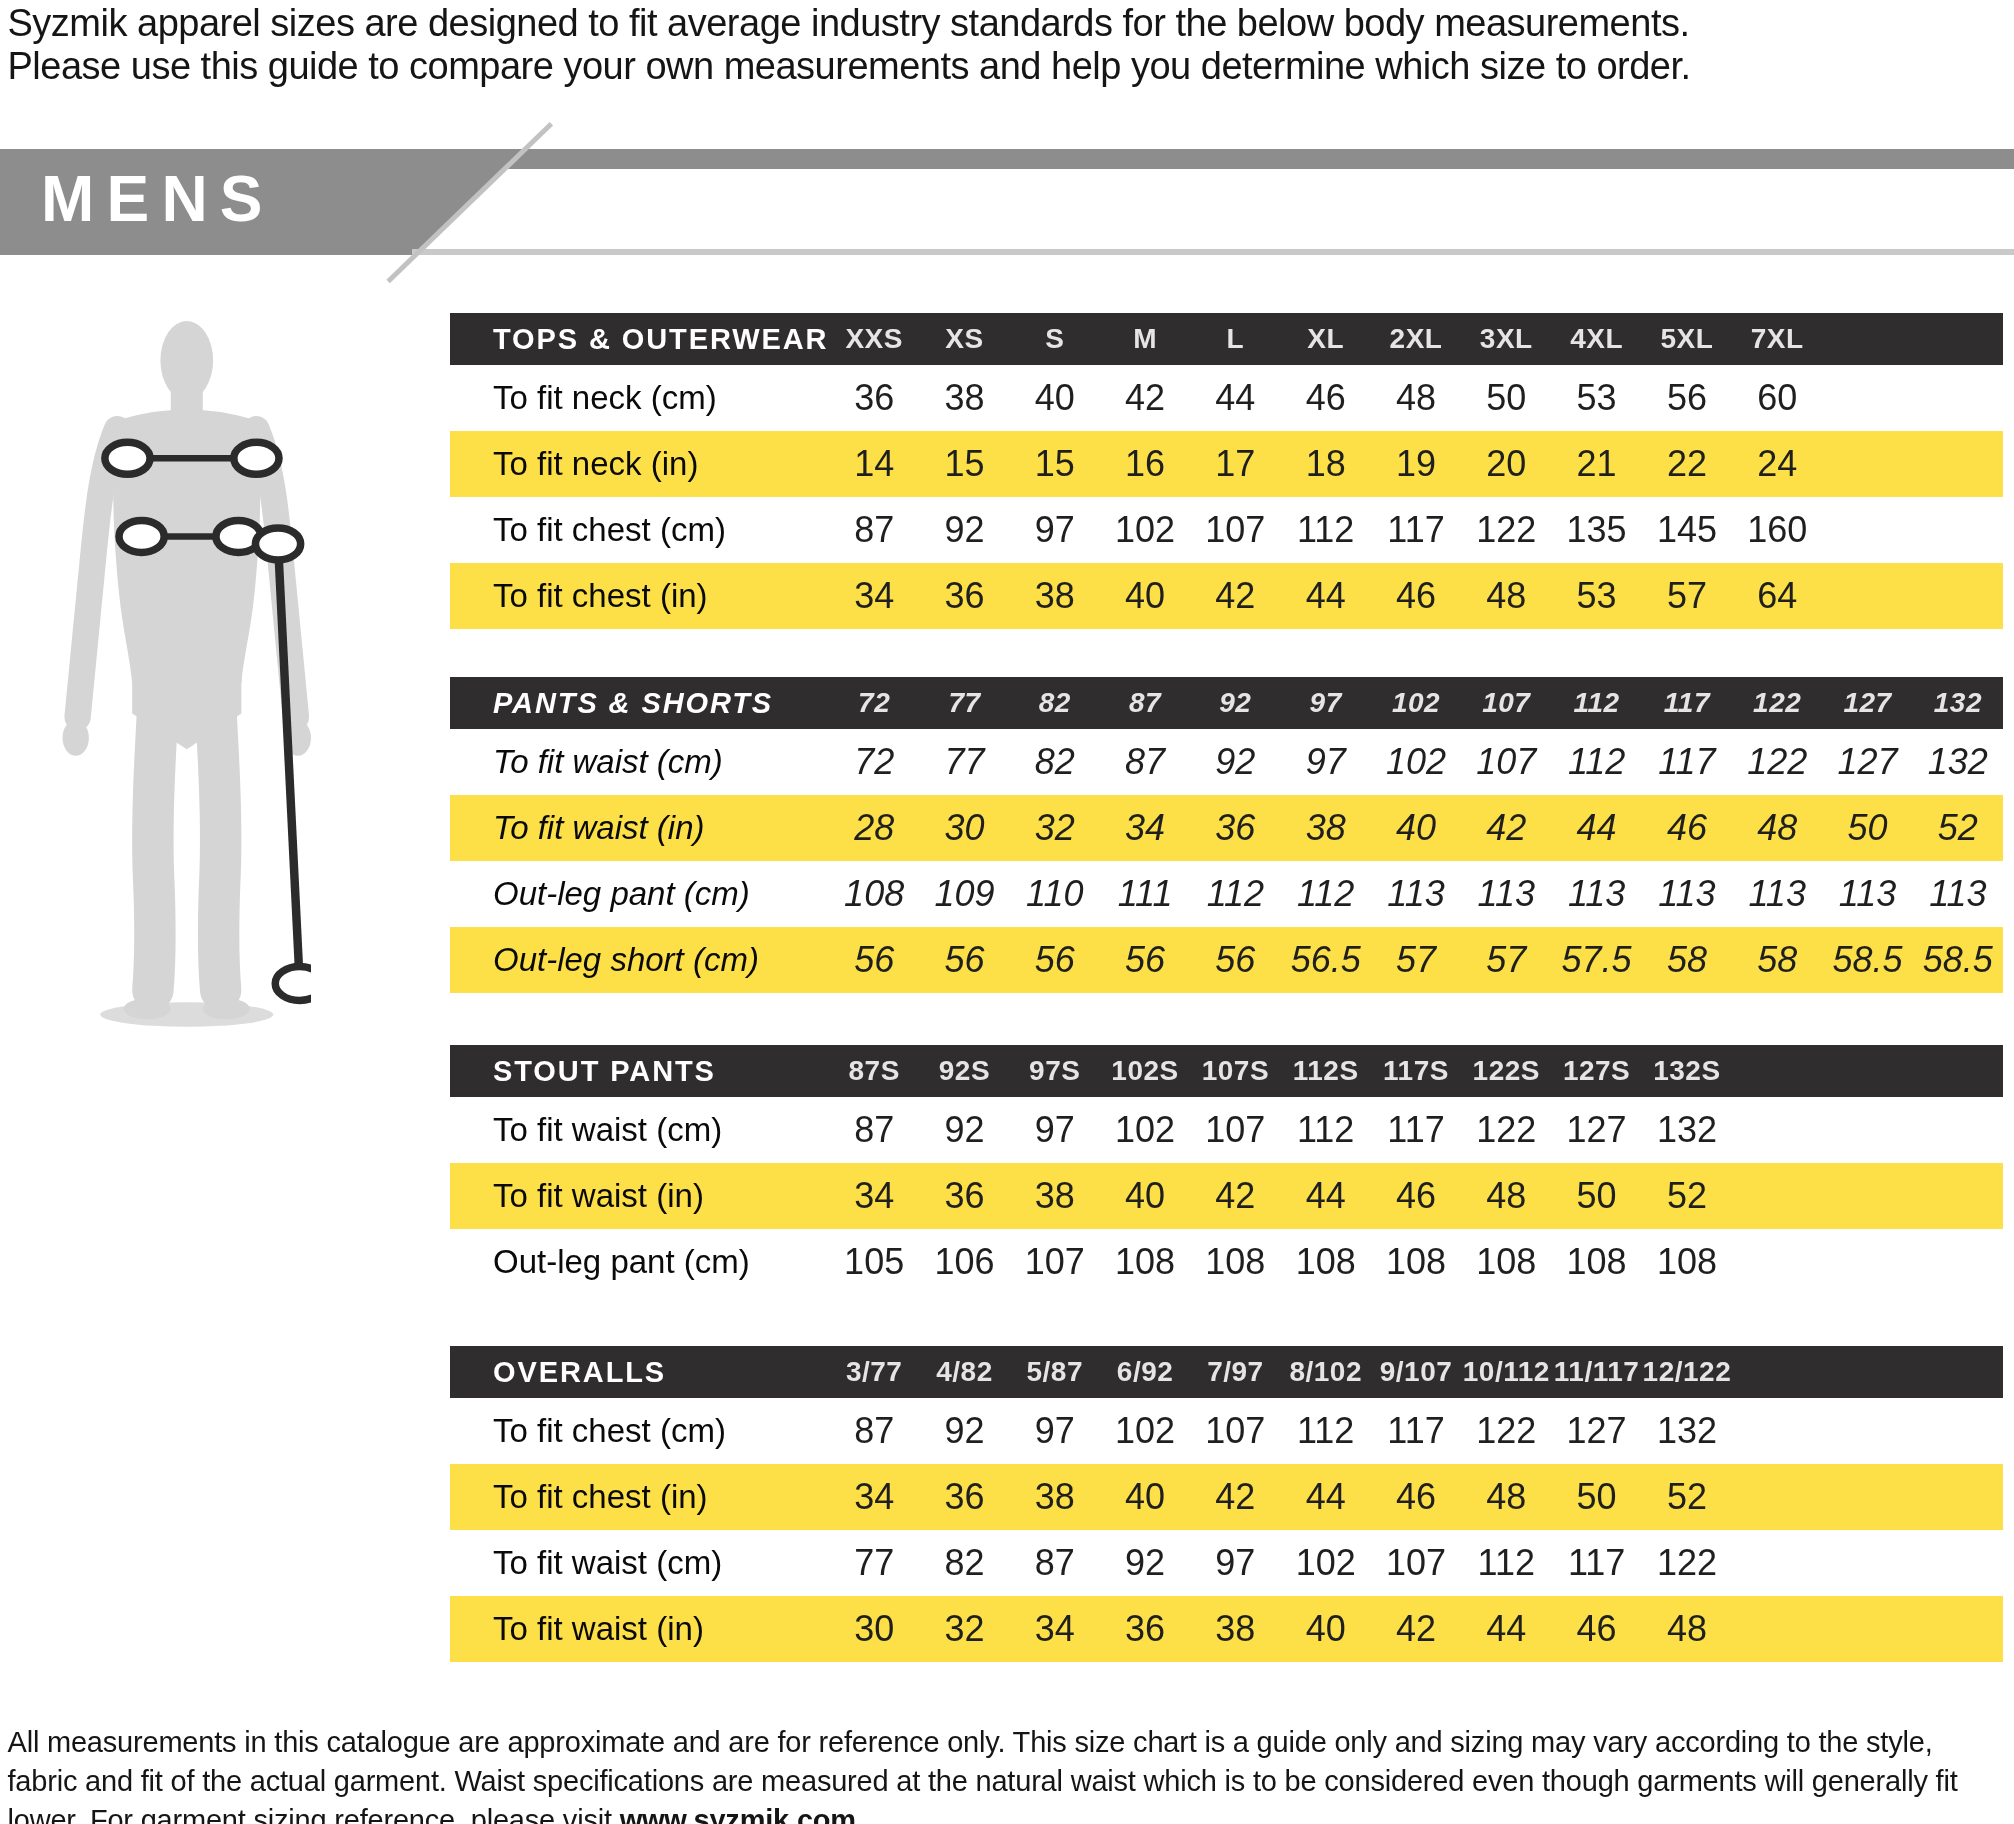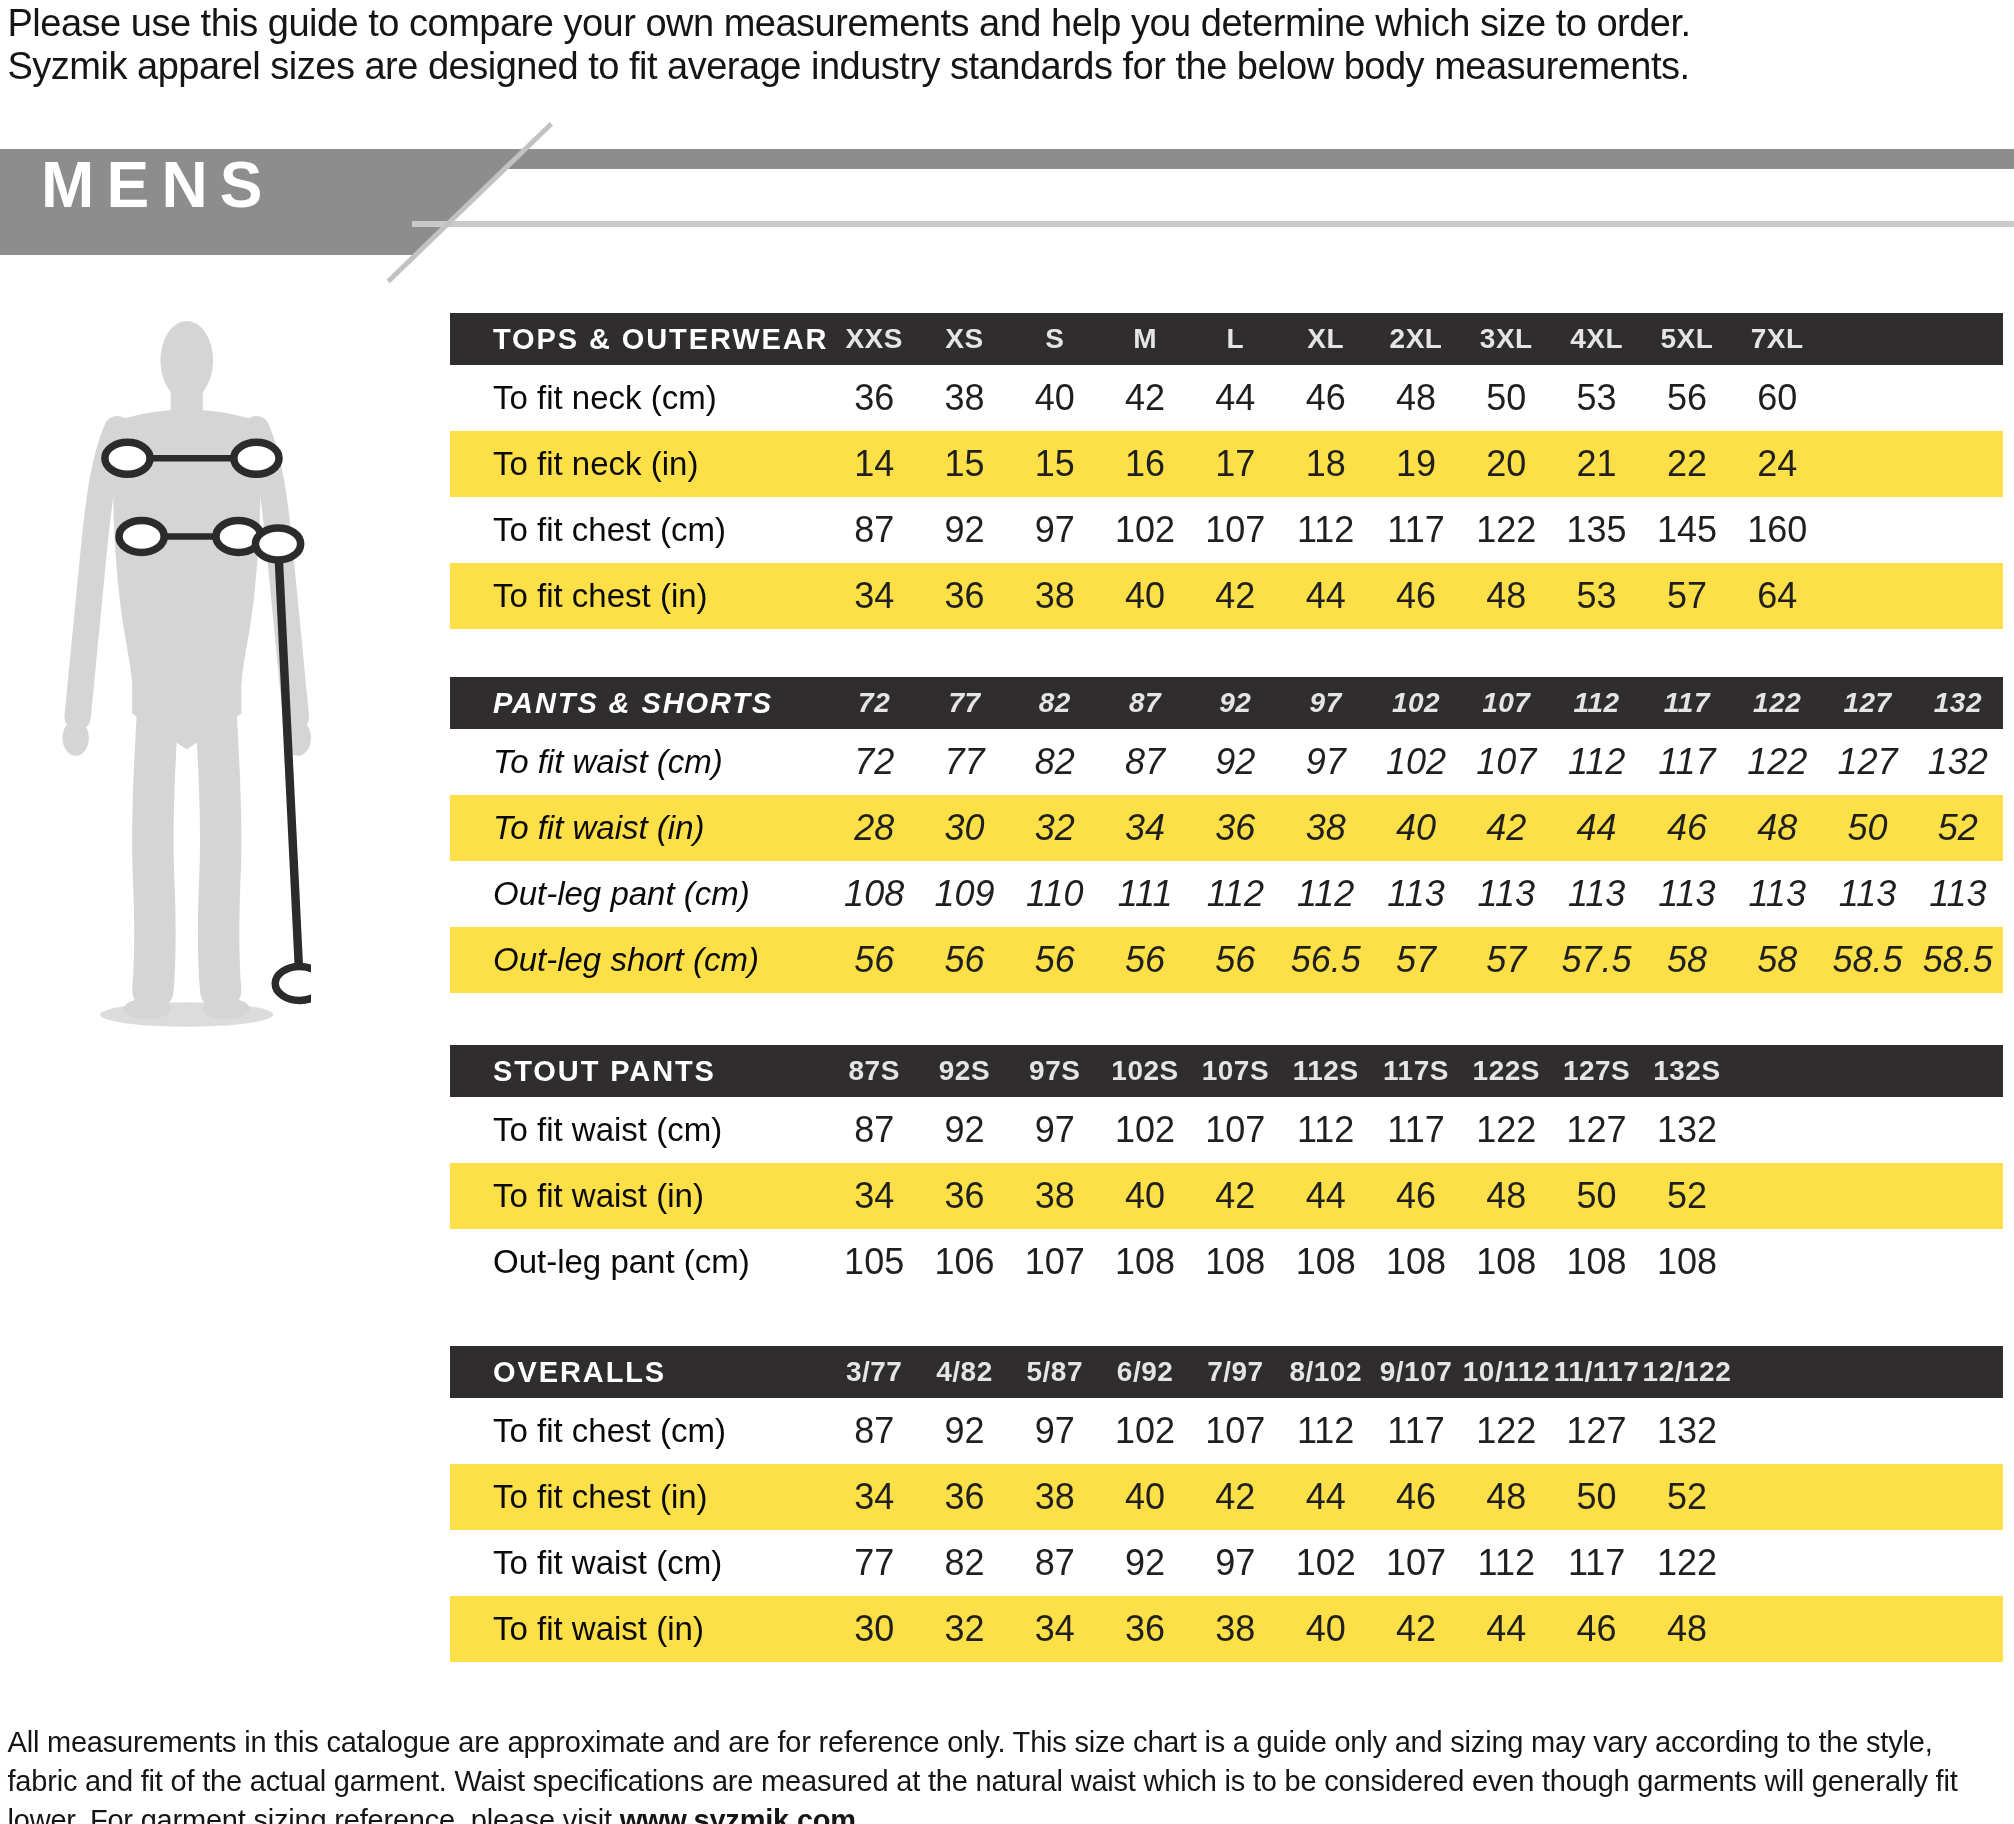--- a/index.html
+++ b/index.html
@@ -4,21 +4,21 @@
 <style>
   html,body{margin:0;padding:0;}
   body{
     width:2014px;height:1825px;position:relative;overflow:hidden;
     background:#ffffff;font-family:"Liberation Sans", sans-serif;
   }
   
   .intro{position:absolute;left:7.5px;top:1.9px;color:#151515;}
   .intro div{font-size:38px;line-height:43px;white-space:nowrap;letter-spacing:-0.5px;}
   
-  .banner{position:absolute;left:0;top:149px;width:2014px;height:78px;}
+  .banner{position:absolute;left:0;top:149px;width:2014px;height:106px;}
   .banner-strip{position:absolute;left:0;top:0;width:100%;height:20px;background:#8d8d8d;}
   .banner-block{
     position:absolute;left:0;top:0;width:523px;height:106px;background:#8d8d8d;
     clip-path:polygon(0 0,100% 0,calc(100% - 110px) 100%,0 100%);
   }
   .banner-underline{position:absolute;left:412px;right:0;bottom:0;height:5.6px;background:#c9c9c9;}
   .banner-title{
     position:absolute;left:41px;top:50%;transform:translateY(-54%);
     color:#ffffff;font-size:64px;font-weight:bold;letter-spacing:12.2px;
   }
@@ -41,22 +41,22 @@
   .footer{
     position:absolute;left:7.5px;top:1723px;width:2001px;
     font-size:29px;line-height:39px;color:#151515;letter-spacing:-0.2px;
   }
   .footer b{font-weight:bold;}
 </style>
 </head>
 <body>
 
 <div class="intro">
+  <div>Syzmik apparel sizes are designed to fit average industry standards for the below body measurements.</div>
   <div>Please use this guide to compare your own measurements and help you determine which size to order.</div>
-  <div>Syzmik apparel sizes are designed to fit average industry standards for the below body measurements.</div>
 </div>
 
 <div class="banner">
   <div class="banner-strip"></div>
   <div class="banner-block"></div>
   <div class="banner-underline"></div>
   <div class="banner-title">MENS</div>
 </div>
 <div class="diag-line"></div>
 

